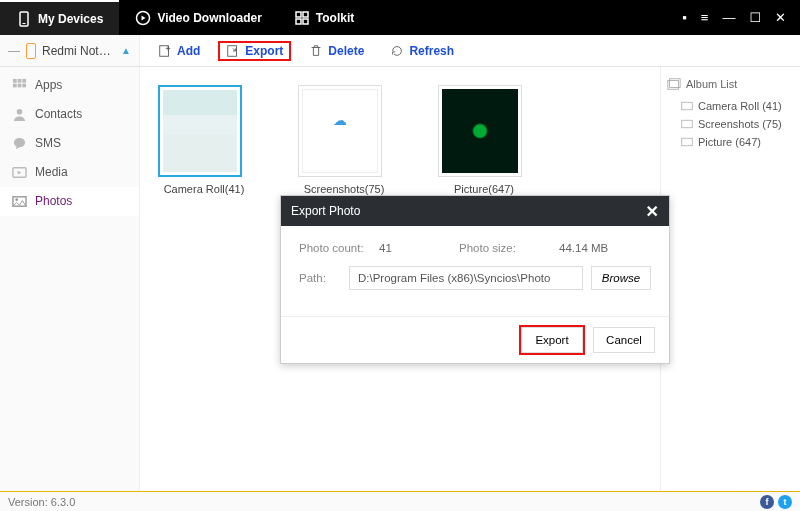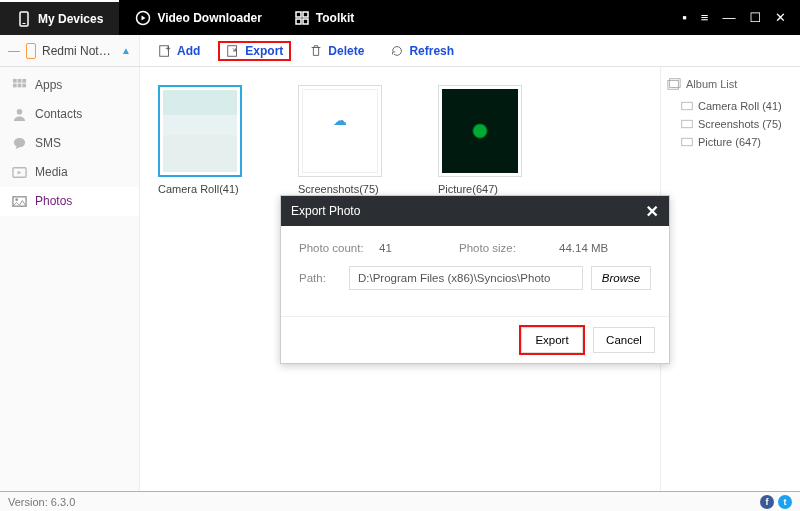--- a/index.html
+++ b/index.html
@@ -33,21 +33,21 @@
 
 .body { display: flex; height: calc(511px - 35px - 32px - 20px); }
 .sidebar { width: 140px; background: #fafafa; border-right: 1px solid #eee; padding-top: 4px; }
 .sbitem { display: flex; align-items: flex-start; gap: 8px; padding: 7px 12px; cursor: pointer; font-size: 12px; color: #555; }
 .sbitem.active { background: #fff; color: #701a75; }
 .sbicon { width: 15px; height: 15px; color: #999; }
 
 .content { flex: 1; display: flex; position: relative; }
 .gallery { flex: 1; padding: 18px 18px 0 18px; }
 .albums { display: flex; gap: 48px; }
-.album { width: 92px; cursor: pointer; }
+.album { width: 92px; text-align: center; cursor: pointer; }
 .thumb { width: 84px; height: 92px; border: 1px solid #ddd; padding: 3px; background: #fff; display: flex; align-items: center; justify-content: center; }
 .album.selected .thumb { border: 2px solid #2aa8e0; }
 .thumb-inner { width: 100%; height: 100%; }
 .album-cap { margin-top: 6px; font-size: 11px; color: #444; white-space: nowrap; }
 
 
 .th1 { background: linear-gradient(#d8ecec 30%, #e9f2f2 30% 55%, #e5f0ee 55%); }
 .th2 { background: #fff; border: 1px solid #eee; position:relative; }
 .th2::before { content:"☁"; position:absolute; left:50%; top:22px; transform:translateX(-50%); font-size:14px; color:#3a9de0;}
 .th3 { background: radial-gradient(circle at center, #0a3 0 6px, #001a10 8px 60px); }

